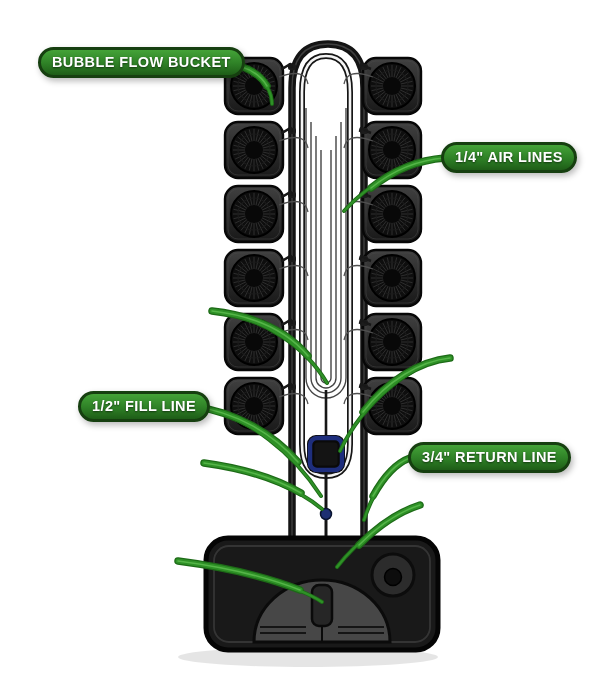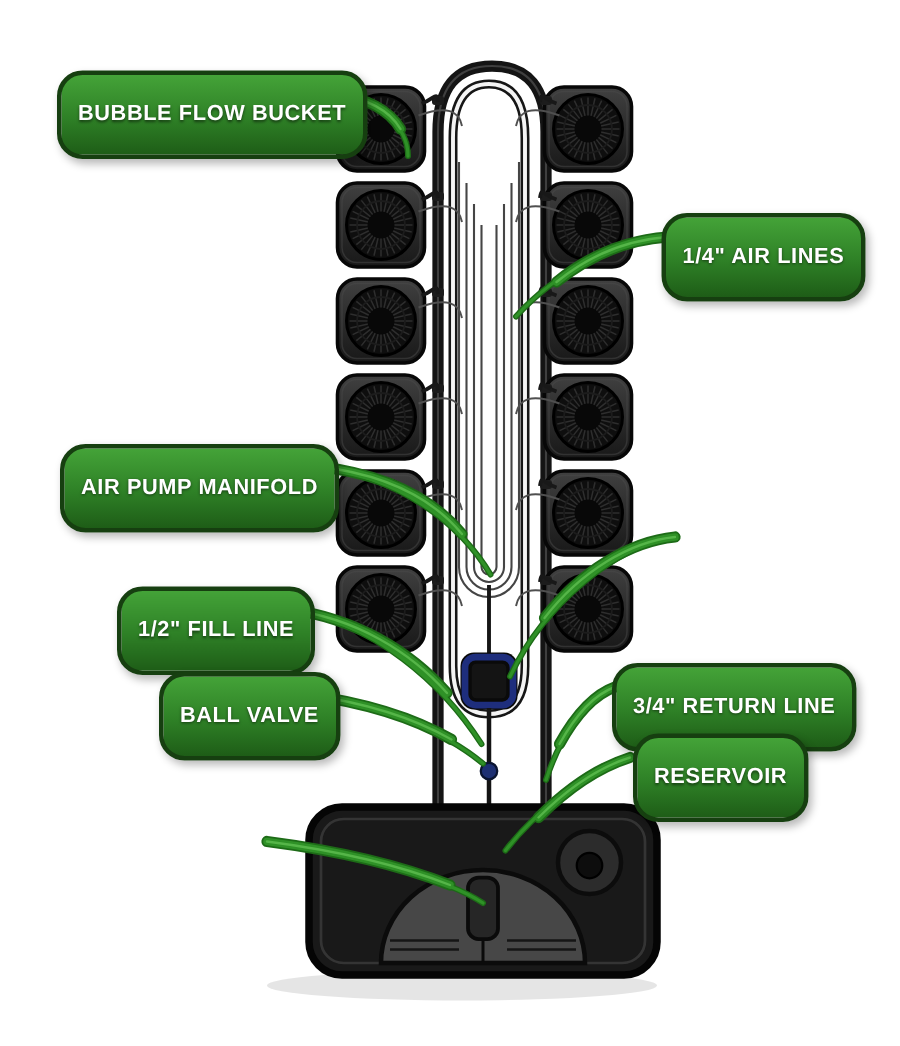--- a/index.html
+++ b/index.html
@@ -2,21 +2,21 @@
 <html><head>
 <meta charset="utf-8">
 <style>
   html,body{margin:0;padding:0;background:#fff;}
   .stage{position:relative;width:600px;height:697px;background:#fff;overflow:hidden;
          font-family:"Liberation Sans",sans-serif;}
   .stage svg{position:absolute;left:0;top:0;}
   .pill{position:absolute;display:inline-block;white-space:nowrap;
         background:linear-gradient(180deg,#44a338 0%,#2e8026 55%,#1e5d17 100%);
         border:3px solid #163f10;border-radius:17px;
-        padding:17px 11px;color:#fff;font-weight:bold;font-size:14.5px;line-height:1.3;
+        padding:3px 11px;color:#fff;font-weight:bold;font-size:14.5px;line-height:1.3;
         letter-spacing:.4px;text-shadow:0 1px 2px rgba(0,0,0,.55);
         box-shadow:2px 3px 6px rgba(0,0,0,.28);}
 </style>
 </head>
 <body>
 
 <div class="stage">
   <svg id="diagram" width="600" height="697" viewBox="0 0 600 697">
       <defs>
         <linearGradient id="bgrad" x1="0" y1="0" x2="0" y2="1">
@@ -185,18 +185,15 @@
         <path d="M178,561 C240,570 298,586 322,602" stroke="#1d6b17" stroke-width="4"></path>
         <path d="M178,561 C232,568 272,579 300,590" stroke="#1d6b17" stroke-width="7.5"></path>
         <path d="M178,561 C232,568 272,579 300,590" stroke="#2f9127" stroke-width="5"></path>
         <path d="M178,561 C240,570 298,586 322,602" stroke="#2f9127" stroke-width="2.2"></path>
         <path d="M178,561 C232,568 272,579 300,590" stroke="#55b548" stroke-width="1.6"></path>
       </g>
     </svg>
 
   <div class="pill" style="left:38px;top:47px"><span>BUBBLE FLOW BUCKET</span></div>
   <div class="pill" style="left:441px;top:142px"><span>1/4" AIR LINES</span></div>
-  <div class="pill" style="left:40px;top:296px"><span>AIR PUMP MANIFOLD</span></div>
   <div class="pill" style="left:78px;top:391px"><span>1/2" FILL LINE</span></div>
-  <div class="pill" style="left:106px;top:448px"><span>BALL VALVE</span></div>
   <div class="pill" style="left:408px;top:442px"><span>3/4" RETURN LINE</span></div>
-  <div class="pill" style="left:422px;top:489px"><span>RESERVOIR</span></div>
 </div>
 
 </body></html>

